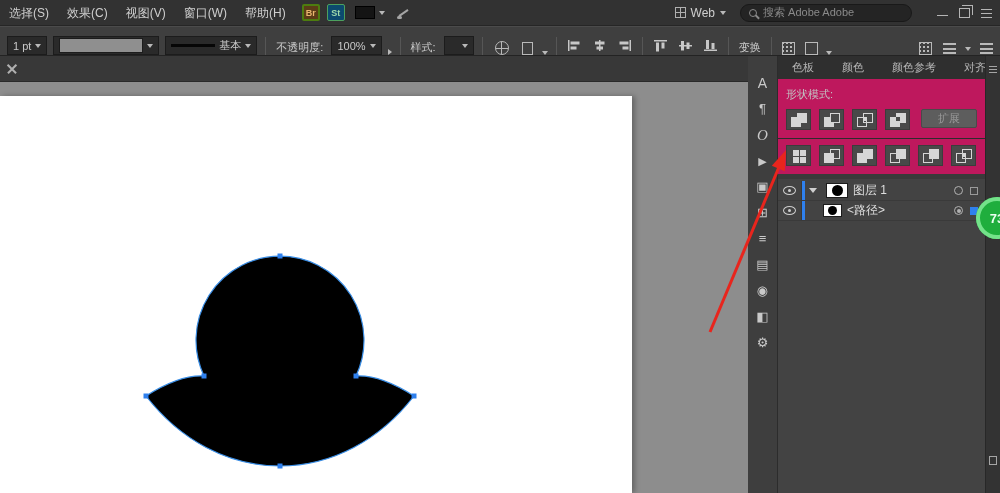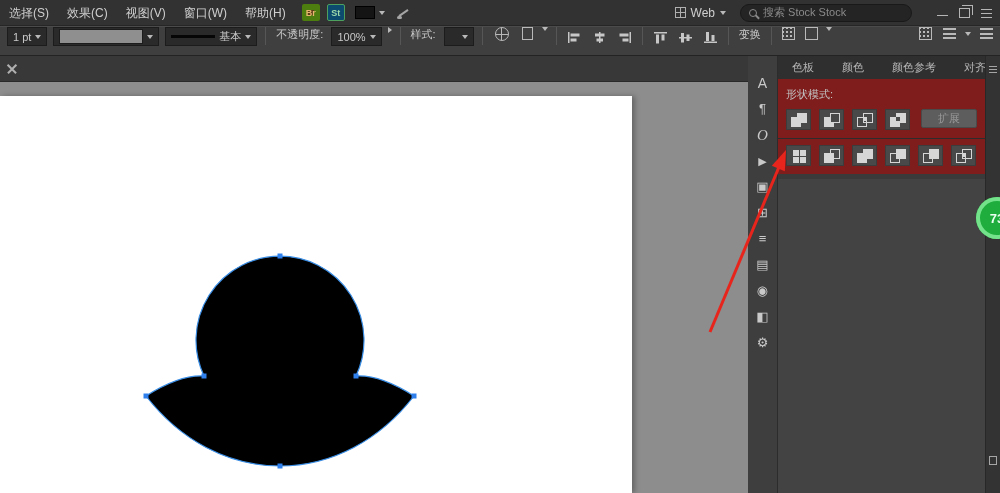--- a/index.html
+++ b/index.html
@@ -3,21 +3,21 @@
 <meta charset="utf-8">
 <style>
   *{margin:0;padding:0;box-sizing:border-box}
   html,body{width:1000px;height:493px}
   body{position:relative;overflow:hidden;background:#3c3c3c;font-family:"Liberation Sans",sans-serif;color:#cfcfcf}
 
   
   .menubar{position:absolute;left:0;top:0;width:1000px;height:26px;background:#323232;display:flex;align-items:center;font-size:12px;z-index:10;border-bottom:1px solid #262626}
   .menu-item{padding:0 9px;line-height:26px;white-space:nowrap;cursor:default}
   .badge{width:18px;height:17px;border-radius:2px;font-size:9px;font-weight:bold;display:flex;align-items:center;justify-content:center;margin-left:7px}
-  .badge.br{background:#4a3category;background:#5b3c17;border:6px solid #4d7c0f;color:#e8b66e}
+  .badge.br{background:#4a3category;background:#5b3c17;border:2px solid #4d7c0f;color:#e8b66e}
   .badge.st{background:#0c4a6e;border:1px solid #4da05e;color:#9fdaab}
   .mini-dd{display:flex;align-items:center;margin-left:10px;gap:4px}
   .swatch-dark{width:20px;height:13px;background:#141414;border:1px solid #000}
   .chev{width:0;height:0;border-left:3.5px solid transparent;border-right:3.5px solid transparent;border-top:4px solid #b9b9b9;display:inline-block}
   .icon-brush{width:13px;height:13px;position:relative;margin-left:12px}
   .icon-brush::before{content:'';position:absolute;left:1px;top:6px;width:11px;height:2px;background:#a5a5a5;transform:rotate(-35deg)}
   .icon-brush::after{content:'';position:absolute;left:0;top:10px;width:5px;height:3px;background:#a5a5a5;border-radius:2px}
   .spacer{flex:1}
   .ws{display:flex;align-items:center;gap:5px;margin-right:14px}
   .icon-grid{width:11px;height:11px;border:1px solid #b0b0b0;background:linear-gradient(#b0b0b0,#b0b0b0) 50% 0/1px 100% no-repeat,linear-gradient(#b0b0b0,#b0b0b0) 0 50%/100% 1px no-repeat}
@@ -25,21 +25,21 @@
   .icon-mag{width:8px;height:8px;border:1.5px solid #8a8a8a;border-radius:50%;position:relative;flex:0 0 auto}
   .icon-mag::after{content:'';position:absolute;width:5px;height:1.5px;background:#8a8a8a;transform:rotate(45deg);left:5px;top:6px}
   .winic{width:11px;height:10px;border:1px solid #b5b5b5;margin-left:11px;position:relative}
   .winic.min{border:none;height:10px}
   .winic.min::after{content:'';position:absolute;left:0;bottom:2px;width:11px;height:1px;background:#b5b5b5}
   .winic.restore::after{content:'';position:absolute;left:2px;top:-4px;width:10px;height:9px;border:1px solid #b5b5b5;border-left:none;border-bottom:none}
   .winic.menu{border:none}
   .winic.menu::after{content:'';position:absolute;left:0;top:1px;width:11px;height:7px;border-top:1px solid #b5b5b5;border-bottom:1px solid #b5b5b5;background:linear-gradient(#b5b5b5,#b5b5b5) 0 50%/100% 1px no-repeat}
 
   
-  .controlbar{position:absolute;left:0;top:26px;width:1000px;height:30px;background:#3f3f3f;border-top:1px solid #4b4b4b;border-bottom:1px solid #232323;display:flex;align-items:flex-start;padding:0 7px;font-size:11px;color:#c9c9c9;gap:6px;z-index:10}
+  .controlbar{position:absolute;left:0;top:26px;width:1000px;height:30px;background:#3f3f3f;border-top:1px solid #4b4b4b;border-bottom:1px solid #232323;display:flex;align-items:flex-end;padding:0 7px;font-size:11px;color:#c9c9c9;gap:6px;z-index:10}
   .field{height:19px;background:#2a2a2a;border:1px solid #1c1c1c;display:flex;align-items:center;padding:0 5px;gap:4px;white-space:nowrap}
   .profile{width:84px;height:15px;background:#8f8f8f;border:1px solid #1c1c1c}
   .stroke-line{width:44px;height:3px;background:#060606}
   .vsep{width:1px;height:18px;background:#565656;margin:0 2px}
   .chevR{width:0;height:0;border-top:3.5px solid transparent;border-bottom:3.5px solid transparent;border-left:4px solid #b9b9b9;display:inline-block}
   .icon-globe{width:14px;height:14px;border:1px solid #b9b9b9;border-radius:50%;background:linear-gradient(#b9b9b9,#b9b9b9) 50% 50%/100% 1px no-repeat,linear-gradient(#b9b9b9,#b9b9b9) 50% 50%/1px 100% no-repeat;margin:0 4px}
   .icon-doc{width:11px;height:13px;border:1px solid #b9b9b9;margin:0 3px}
   .alico{display:inline-flex;align-items:center;justify-content:center;width:19px;height:20px}
   .cb-label{margin:0 2px;white-space:nowrap}
   .icon-box{width:13px;height:13px;border:1px solid #b9b9b9;margin:0 2px;position:relative}
@@ -56,21 +56,21 @@
   .close-x::after{transform:rotate(-45deg)}
   .artboard{position:absolute;left:0;top:40px;width:632px;height:397px;background:#ffffff;box-shadow:3px 0 5px rgba(0,0,0,.28)}
 
   
   .panels{position:absolute;left:748px;top:56px;width:252px;height:437px;background:#3a3a3a;display:flex;z-index:5}
   .iconstrip{width:30px;background:#3e3e3e;border-right:1px solid #2c2c2c;display:flex;flex-direction:column;align-items:center;padding-top:20px;gap:12px;color:#c9c9c9;font-size:13px;line-height:14px}
   .panelcol{width:207px;display:flex;flex-direction:column}
   .tabbar{height:23px;background:#2f2f2f;display:flex;align-items:stretch;font-size:11px;color:#b5b5b5;overflow:hidden}
   .tab{padding:0 14px;display:flex;align-items:center;white-space:nowrap;cursor:default}
   .tab.active{background:#434343;color:#e6e6e6}
-  .panelbody{background:#7f1d1d;padding:6px 8px 8px}
+  .panelbody{background:#be185d;padding:6px 8px 8px}
   .plabel{font-size:11px;color:#c2c2c2;margin:2px 0 7px}
   .btnrow{display:flex;align-items:flex-start;gap:8px}
   .pf-btn{width:25px;height:21px;background:#494949;border:1px solid #3c3c3c;position:relative;flex:0 0 auto;cursor:pointer}
   .pf-btn .b,.pf-btn .f{position:absolute;width:10px;height:10px;border:1px solid #d6d6d6}
   .pf-btn .b{left:4px;top:7px}
   .pf-btn .f{left:10px;top:3px}
   .unite .b,.unite .f,.merge .b,.merge .f,.exclude .b,.exclude .f{background:#d6d6d6}
   .minus-front .b{background:#d6d6d6}.minus-front .f{background:#494949}
   .minus-back .f{background:#d6d6d6}.minus-back .b{background:#494949}
   .intersect::after{content:'';position:absolute;left:10px;top:7px;width:4px;height:4px;background:#d6d6d6}
@@ -125,21 +125,21 @@
   </span>
   <span class="icon-brush"></span>
   <span class="spacer"></span>
   <span class="ws">
     <span class="icon-grid"></span>
     <span>Web</span>
     <span class="chev"></span>
   </span>
   <span class="searchbox">
     <span class="icon-mag"></span>
-    <span>搜索 Stock Stock</span>
+    <span>搜索 Adobe Adobe</span>
   </span>
   <span class="winic min"></span>
   <span class="winic restore"></span>
   <span class="winic menu" style="margin-right:8px"></span>
 </div>
 
 <div class="controlbar">
   <span class="field">
     <span>1 pt</span>
     <span class="chev"></span>
@@ -306,20 +306,42 @@
             <span class="b"></span>
             <span class="f"></span>
           </span>
       </div>
     </div>
 
     <div class="gap"></div>
 
 
     <div class="layersbody">
+      <div class="lrow">
+        <span class="eyecell">
+            <span class="icon-eye"></span>
+          </span>
+        <span class="colorbar"></span>
+        <span class="tri-down"></span>
+        <span class="thumb"></span>
+        <span class="lname">图层 1</span>
+        <span class="target"></span>
+        <span class="selsq"></span>
+      </div>
+      <div class="lrow">
+        <span class="eyecell">
+            <span class="icon-eye"></span>
+          </span>
+        <span class="colorbar"></span>
+        <span class="indent"></span>
+        <span class="thumb small"></span>
+        <span class="lname">&lt;路径&gt;</span>
+        <span class="target hit"></span>
+        <span class="selsq filled"></span>
+      </div>
     </div>
   </div>
 
   <div class="rail">
     <span class="ric1"></span>
     <span class="ric2"></span>
   </div>
 </div>
 
 <svg class="overlay-svg" viewBox="0 0 1000 493">

